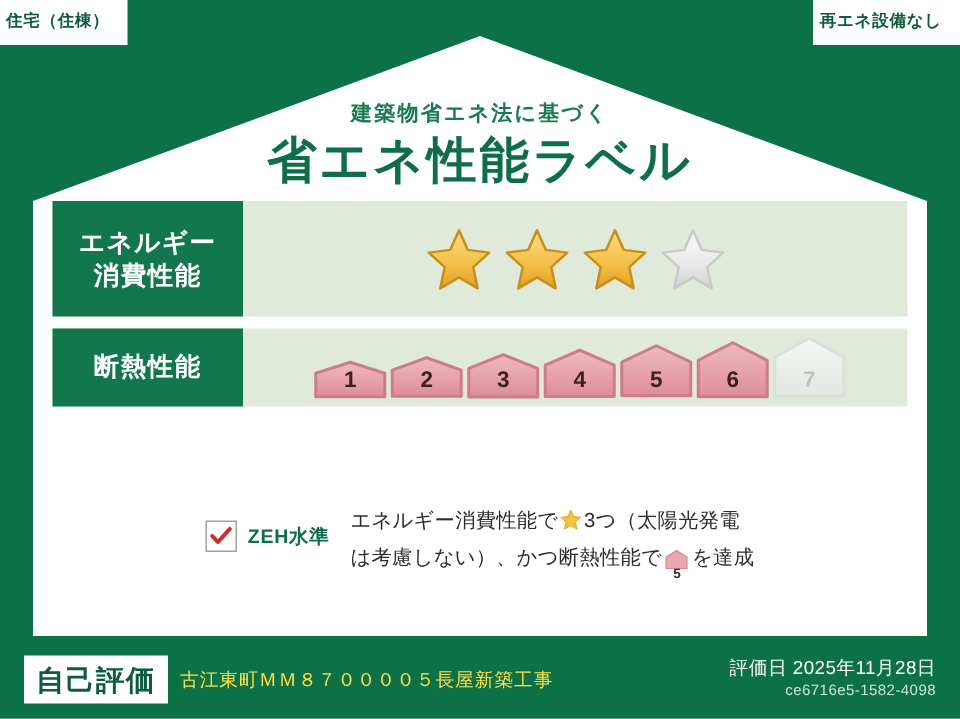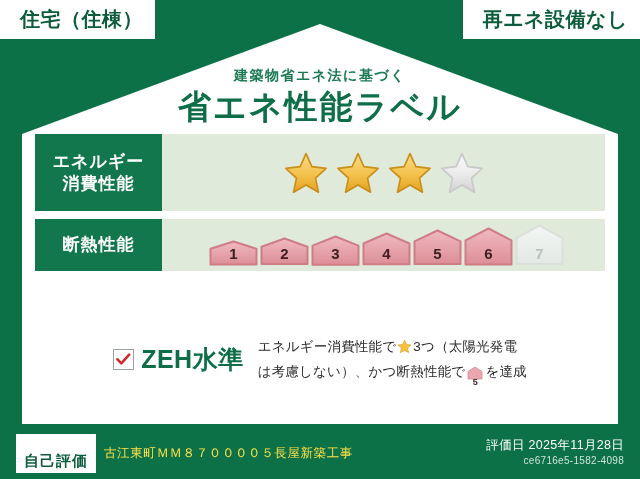--- a/index.html
+++ b/index.html
@@ -10,22 +10,22 @@
     font-family:"Liberation Sans","DejaVu Sans",sans-serif;
     -webkit-font-smoothing:antialiased;
   }
   .label-card{
     position:relative;width:640px;height:479px;background:#0d7148;overflow:hidden;
   }
 
   
   .corner-tag{
     position:absolute;top:0;background:#ffffff;color:#0d5c3c;
-    font-weight:bold;font-size:20px;line-height:1;
-    padding:9px 12px 10px 20px;white-space:nowrap;z-index:6;
+    font-weight:bold;font-size:11px;line-height:1;
+    padding:9px 12px 10px 4px;white-space:nowrap;z-index:6;
     letter-spacing:.5px;
   }
   .corner-tag.left{left:0;border-bottom-right-radius:0;}
   .corner-tag.right{right:0;}
 
   
   .house-body{
     position:absolute;left:22px;right:22px;top:24px;bottom:55px;
     background:#ffffff;z-index:2;
     clip-path:polygon(0% 27.5%, 50% 0%, 100% 27.5%, 100% 100%, 0% 100%);
@@ -72,41 +72,41 @@
   
   .zeh{
     position:absolute;z-index:4;left:35px;right:35px;top:336px;
     display:flex;align-items:flex-start;justify-content:center;gap:14px;
   }
   .zeh-check{display:flex;align-items:center;gap:7px;padding-top:11px;}
   .chk{
     width:19px;height:19px;border:1.5px solid #9aa3a0;background:#fff;
     display:flex;align-items:center;justify-content:center;flex:none;
   }
-  .zeh-text{font-size:25px;font-weight:bold;color:#0d6e48;letter-spacing:.5px;line-height:1;}
+  .zeh-text{font-size:13px;font-weight:bold;color:#0d6e48;letter-spacing:.5px;line-height:1;}
   .zeh-desc{
     font-size:13.5px;color:#2b2b2b;line-height:1.65;max-width:300px;
     letter-spacing:.2px;
   }
   .inline-star{display:inline-block;vertical-align:-3px;margin:0 1px;}
   .inline-house{display:inline-block;vertical-align:-4px;position:relative;margin:0 2px;}
   .inline-house .hn{
     position:absolute;left:0;right:0;bottom:1px;text-align:center;
     font-size:9px;font-weight:bold;color:#4a2626;line-height:1;
   }
 
   
   .footer{
     position:absolute;z-index:6;left:0;right:0;bottom:0;height:52px;
     background:#0d7148;display:flex;align-items:center;
   }
   .footer-left{display:flex;align-items:center;gap:8px;padding-left:16px;}
   .self-eval{
-    background:#fff;color:#0d5c3c;font-weight:bold;font-size:15px;
-    padding:19px 8px 5px 8px;line-height:1;white-space:nowrap;letter-spacing:1px;
+    background:#fff;color:#0d5c3c;font-weight:bold;font-size:19px;
+    padding:8px 8px 5px 8px;line-height:1;white-space:nowrap;letter-spacing:1px;
   }
   .project-name{color:#fde047;font-size:12.5px;letter-spacing:.6px;white-space:nowrap;}
   .footer-right{margin-left:auto;padding-right:16px;text-align:right;}
   .eval-date{color:#fff;font-size:12.5px;line-height:1.25;letter-spacing:.3px;}
   .eval-id{color:#cfe3d8;font-size:10px;line-height:1.4;letter-spacing:.3px;}
 </style>
 </head>
 <body>
 
 <div class="label-card">

